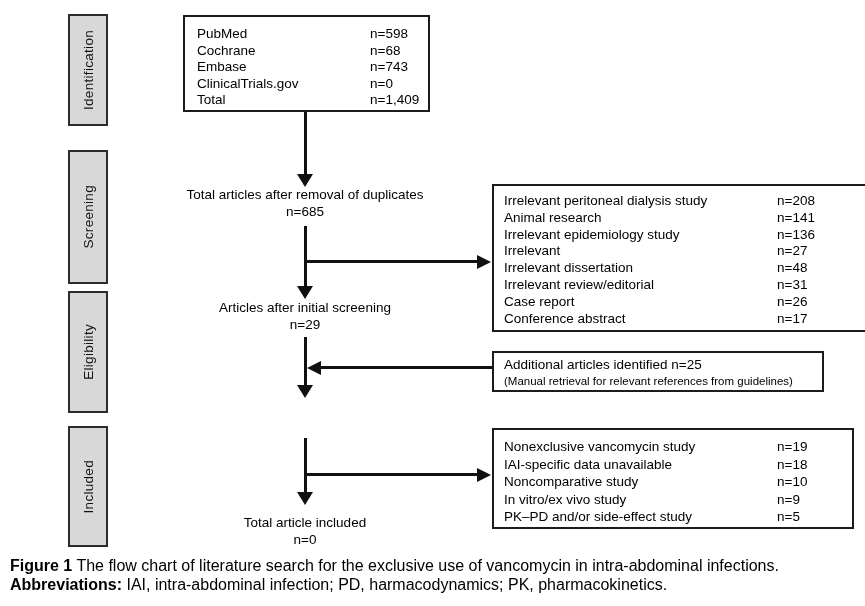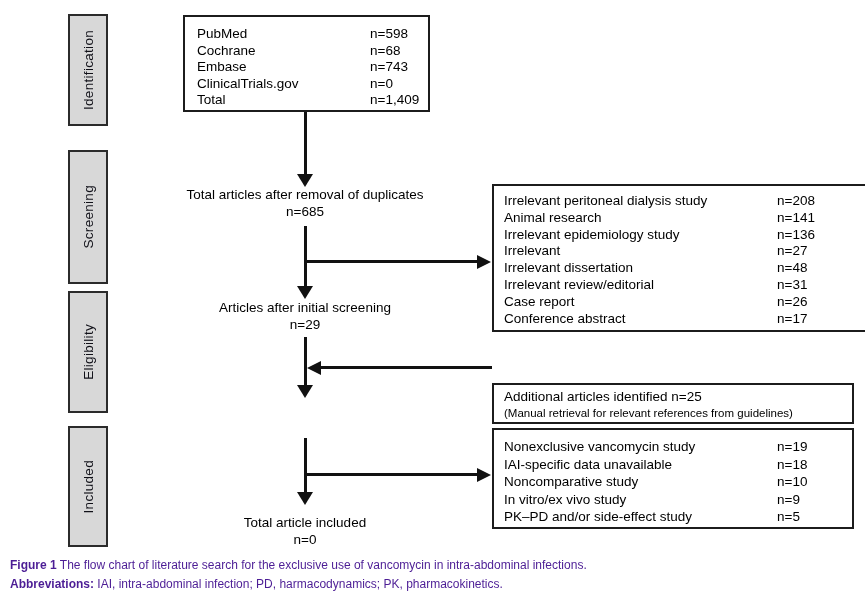--- a/index.html
+++ b/index.html
@@ -53,21 +53,21 @@
     border-top:13px solid #111;}
   .ah-right{position:absolute;width:0;height:0;
     border-top:7px solid transparent;border-bottom:7px solid transparent;
     border-left:14px solid #111;}
   .ah-left{position:absolute;width:0;height:0;
     border-top:7px solid transparent;border-bottom:7px solid transparent;
     border-right:14px solid #111;}
   
   .caption{
     position:absolute;left:10px;top:556px;width:840px;
-    font-size:12px;line-height:19px;color:#4c1d95;
+    font-size:16px;line-height:19px;color:#000000;
   }
   .caption b{font-weight:bold;}
 </style>
 </head>
 <body>
 
 <div id="canvas">
 
   <div class="stage" style="top:14px;height:112px;">
     <span>Identification</span>
@@ -160,21 +160,21 @@
   <div class="fnode" style="top:299px;">
     <div>Articles after initial screening</div>
     <div>n=29</div>
   </div>
 
   <div class="vline" style="left:304px;top:337px;height:48px;"></div>
   <div class="ah-down" style="left:297px;top:385px;"></div>
   <div class="hline" style="left:320px;top:366px;width:172px;"></div>
   <div class="ah-left" style="left:307px;top:360.5px;"></div>
 
-  <div class="box" style="left:492px;top:351px;width:362px;height:41px;padding:3px 0 0 10px;margin-top:32px;">
+  <div class="box" style="left:492px;top:351px;width:332px;height:41px;padding:3px 0 0 10px;">
     <div class="cell" style="font-size:13.5px;line-height:18px;">Additional articles identified n=25</div>
     <div class="cell" style="font-size:11.5px;line-height:15px;">(Manual retrieval for relevant references from guidelines)</div>
   </div>
 
 
   <div class="vline" style="left:304px;top:438px;height:54px;"></div>
   <div class="ah-down" style="left:297px;top:492px;"></div>
   <div class="hline" style="left:304px;top:473px;width:174px;"></div>
   <div class="ah-right" style="left:477px;top:467.5px;"></div>
 

